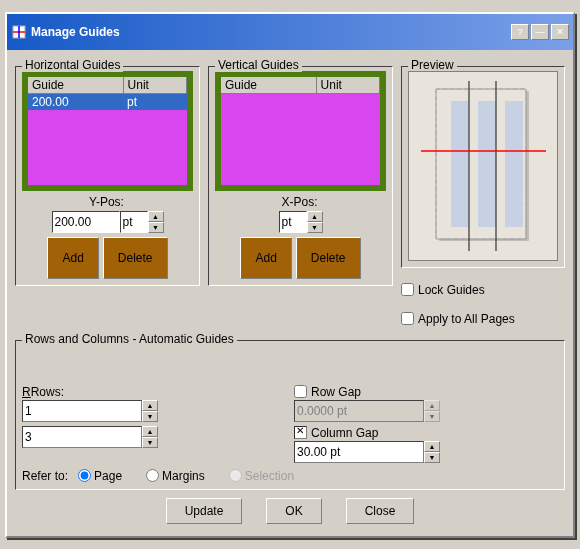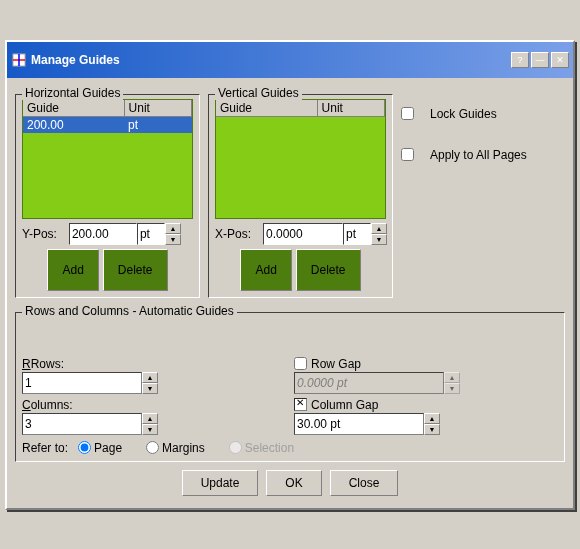--- a/index.html
+++ b/index.html
@@ -81,22 +81,22 @@
     .groupbox-title {
       position: absolute;
       top: -9px;
       left: 6px;
       background: #d4d0c8;
       padding: 0 3px;
       font-size: 12px;
     }
     .guide-list {
       height: 120px;
-      border: 1px solid #4d7c0f;
-      background: #84cc16;
+      border: 6px solid #4d7c0f;
+      background: #d946ef;
       overflow-y: auto;
     }
     .guide-list table {
       width: 100%;
       border-collapse: collapse;
     }
     .guide-list th {
       background: #d4d0c8;
       border-bottom: 1px solid #808080;
       border-right: 1px solid #808080;
@@ -112,21 +112,22 @@
       font-size: 12px;
     }
     .guide-list .selected-row td {
       background: #316ac5;
       color: white;
     }
     .pos-row {
       display: flex;
       align-items: center;
       margin-top: 4px;
-      gap: 10px;
+      gap: 2px;
+      flex-direction: column;
     }
     .pos-label {
       font-size: 12px;
       margin-right: 2px;
       white-space: nowrap;
     }
     .input-spinner {
       display: flex;
       align-items: center;
     }
@@ -164,21 +165,21 @@
     }
     .btn-row {
       display: flex;
       gap: 4px;
       margin-top: 4px;
       justify-content: center;
     }
     .btn {
       height: 42px;
       padding: 0 14px;
-      background: #4d7c0f;
+      background: #a16207;
       border: 1px solid #808080;
       border-top-color: #ffffff;
       border-left-color: #ffffff;
       font-size: 12px;
       cursor: pointer;
       white-space: nowrap;
     }
     .preview-box {
       width: 140px;
       flex-shrink: 0;
@@ -195,22 +196,22 @@
     }
     
     .right-section {
       display: flex;
       flex-direction: column;
       gap: 6px;
     }
     .checkbox-row {
       display: flex;
       align-items: center;
-      gap: 16px;
-      margin-top: 21px;
+      gap: 4px;
+      margin-top: 9px;
     }
     .checkbox-row input[type=checkbox] {
       width: 13px;
       height: 13px;
     }
     .checkbox-label {
       font-size: 12px;
     }
     .rows-cols-section {
       margin-top: 8px;
@@ -266,21 +267,21 @@
     }
     .radio-item label {
       font-size: 12px;
     }
     .radio-item input[type=radio] {
       margin: 0;
     }
     .bottom-buttons {
       display: flex;
       justify-content: center;
-      gap: 8px;
+      gap: 24px;
       margin-top: 8px;
       padding-bottom: 4px;
     }
     .bottom-btn {
       height: 26px;
       padding: 0 18px;
       background: #d4d0c8;
       border: 1px solid #808080;
       border-top-color: #ffffff;
       border-left-color: #ffffff;
@@ -380,36 +381,57 @@
                   <th class="guide-col1">Guide</th>
                   <th class="guide-col2">Unit</th>
                 </tr>
               </thead>
               <tbody></tbody>
             </table>
           </div>
           <div class="pos-row">
             <span class="pos-label">X-Pos:</span>
             <div class="input-spinner">
-              <input class="input-field input-field-v" type="text" value="0.0000" style="">
               <input class="input-field" type="text" style="width: 28px;" value="pt" readonly="">
               <div class="spinner-btns">
                 <div class="spinner-btn">▲</div>
                 <div class="spinner-btn">▼</div>
               </div>
             </div>
           </div>
           <div class="btn-row">
             <button class="btn">Add</button>
             <button class="btn">Delete</button>
           </div>
         </div>
       </div>
 
       <div class="right-section" style="flex:1;">
+        <div class="groupbox preview-box" style="width:100%; margin-top:8px;">
+          <span class="groupbox-title">Preview</span>
+          <div class="preview-inner">
+            <svg width="125" height="170" viewBox="0 0 125 170">
+
+              <rect x="18" y="10" width="90" height="150" fill="#c0bdb5" rx="1"></rect>
+
+              <rect x="15" y="8" width="90" height="150" fill="#e8e4dc" stroke="#999" stroke-width="1" rx="1"></rect>
+
+              <rect x="30" y="20" width="18" height="126" fill="#b0c4e8" opacity="0.6"></rect>
+              <rect x="57" y="20" width="18" height="126" fill="#b0c4e8" opacity="0.6"></rect>
+              <rect x="84" y="20" width="18" height="126" fill="#b0c4e8" opacity="0.6"></rect>
+
+              <rect x="15" y="8" width="90" height="150" fill="none" stroke="#aaa" stroke-width="1" stroke-dasharray="4,3"></rect>
+
+              <line x1="48" y1="0" x2="48" y2="170" stroke="#333" stroke-width="1.2"></line>
+              <line x1="75" y1="0" x2="75" y2="170" stroke="#333" stroke-width="1.2"></line>
+
+              <line x1="0" y1="70" x2="125" y2="70" stroke="red" stroke-width="1.5"></line>
+            </svg>
+          </div>
+        </div>
         <div class="checkbox-row">
           <input type="checkbox" id="lockGuides" style="">
           <label class="checkbox-label" for="lockGuides">Lock Guides</label>
         </div>
         <div class="checkbox-row">
           <input type="checkbox" id="applyAll" style="">
           <label class="checkbox-label" for="applyAll">Apply to All Pages</label>
         </div>
       </div>
     </div>
@@ -430,32 +452,29 @@
             </div>
           </div>
         </div>
 
         <div>
           <div class="rc-label" style="display:flex;align-items:center;gap:4px;">
             <input type="checkbox" id="rowGap" style="">
             <label for="rowGap">Row Gap</label>
           </div>
           <div class="rc-input-row">
-            <input class="rc-input disabled" type="text" value="0.0000 pt" style="width: 150px; font-style: italic;" disabled="">
+            <input class="rc-input disabled" type="text" value="0.0000 pt" style="width: 130px;" disabled="">
             <div class="spinner-btns">
               <div class="spinner-btn" style="opacity:0.5;">▲</div>
               <div class="spinner-btn" style="opacity:0.5;">▼</div>
             </div>
           </div>
         </div>
 
         <div>
-          <div class="rc-label">
-            <u>C</u><span>olumns:</span>
-          </div>
           <div class="rc-input-row">
             <input class="rc-input" type="text" value="3" style="width: 120px;">
             <div class="spinner-btns">
               <div class="spinner-btn">▲</div>
               <div class="spinner-btn">▼</div>
             </div>
           </div>
         </div>
 
         <div>

